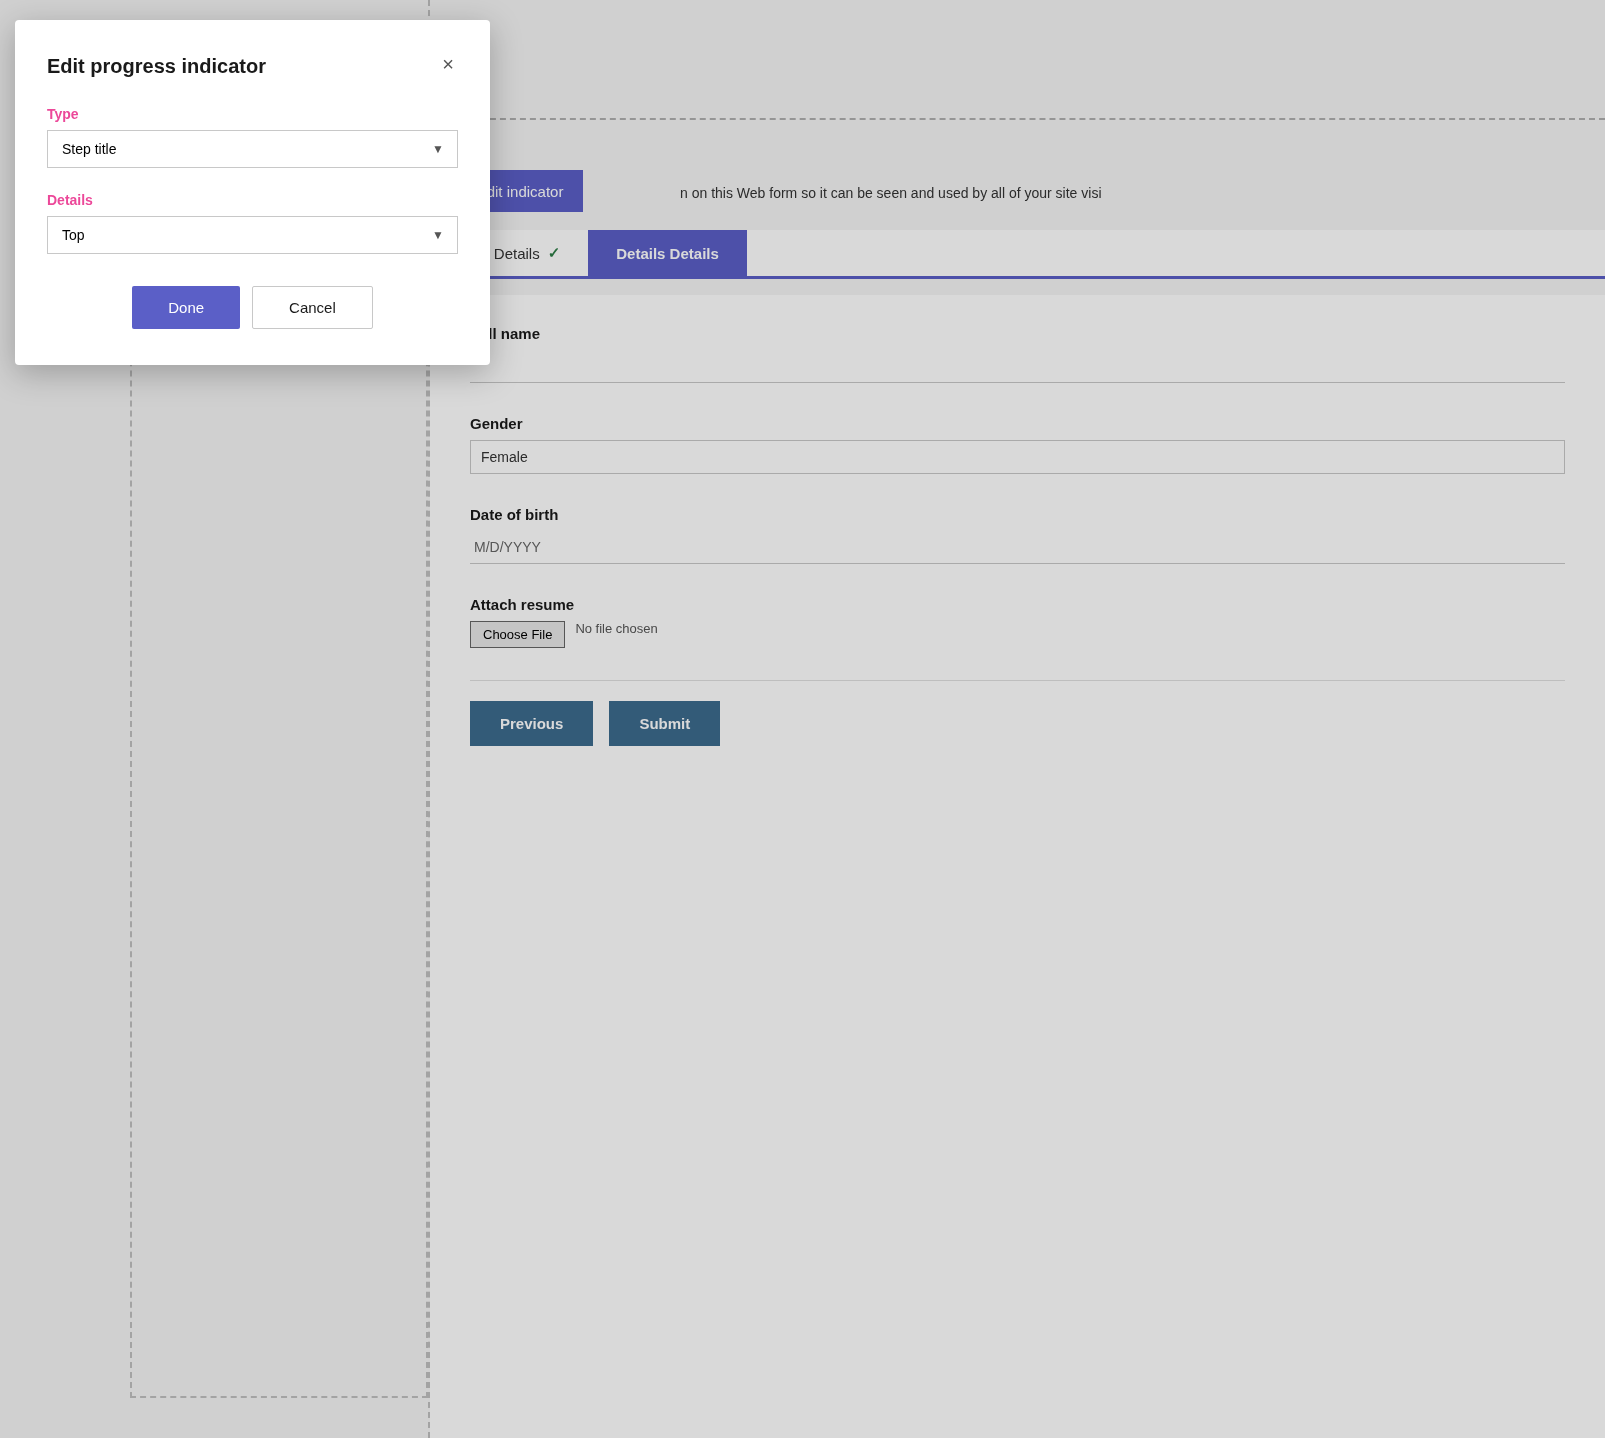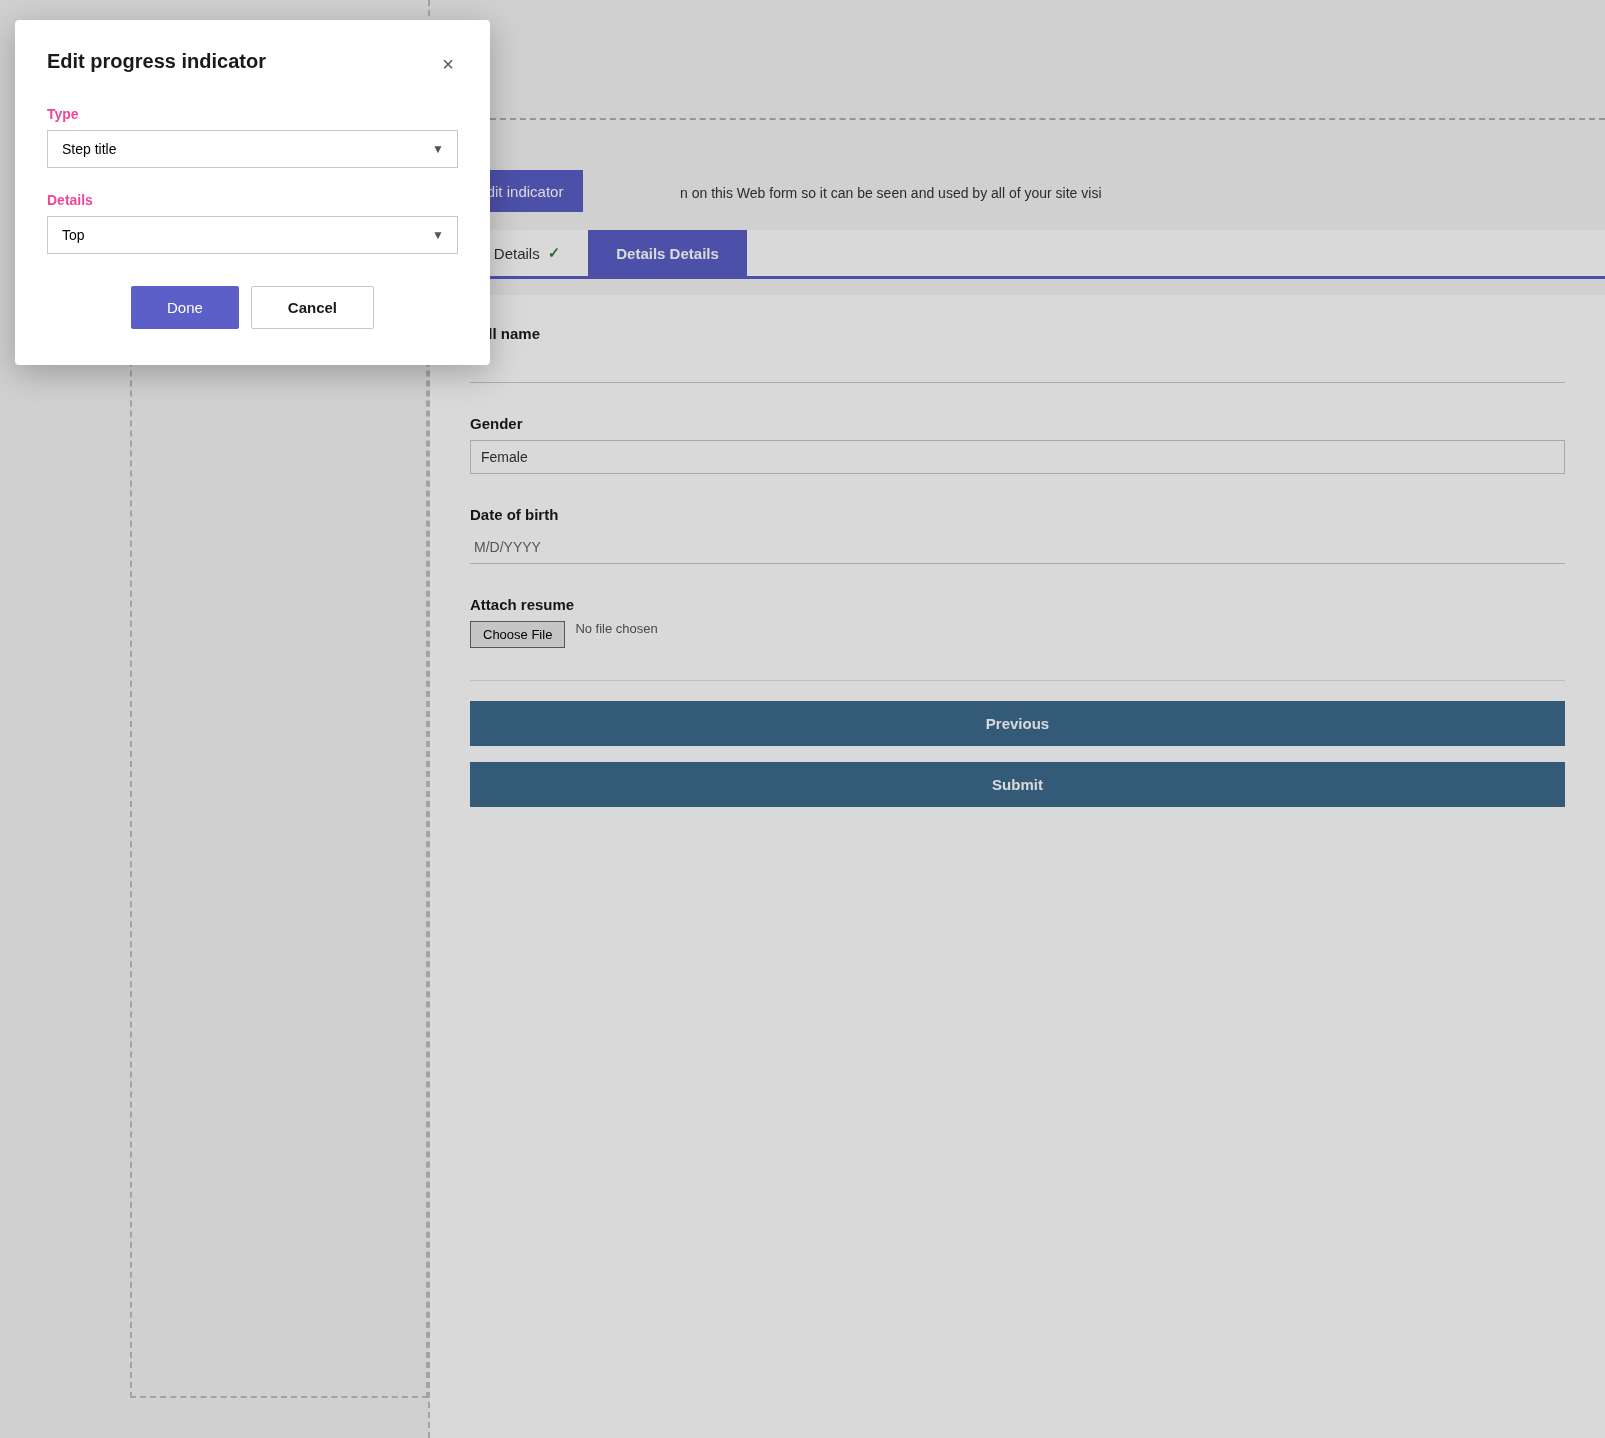--- a/index.html
+++ b/index.html
@@ -186,21 +186,20 @@
       color: #555;
     }
 
     
     .form-buttons {
       display: flex;
       gap: 16px;
       margin-top: 20px;
       padding-top: 20px;
       border-top: 1px solid #e0e0e0;
-      flex-direction: column;
     }
 
     .btn-previous {
       background: #3d6b8e;
       color: white;
       border: none;
       padding: 14px 30px;
       font-size: 15px;
       font-weight: 700;
       cursor: pointer;
@@ -233,21 +232,21 @@
       background: white;
       border-radius: 4px;
       box-shadow: 0 8px 32px rgba(0,0,0,0.25);
       padding: 30px 32px 36px;
       z-index: 20;
     }
 
     .modal-header {
       display: flex;
       justify-content: space-between;
-      align-items: flex-start;
+      align-items: flex-end;
       margin-bottom: 28px;
       gap: 44px;
     }
 
     .modal-title {
       font-size: 20px;
       font-weight: 700;
       color: #1a1a1a;
     }
 
@@ -316,21 +315,21 @@
       cursor: pointer;
       border-radius: 2px;
     }
 
     .btn-cancel {
       background: white;
       color: #1a1a1a;
       border: 1px solid #c8c8c8;
       padding: 12px 36px;
       font-size: 15px;
-      font-weight: 700;
+      font-weight: 400;
       cursor: pointer;
       border-radius: 2px;
     }
   </style>
 </head>
 <body>
 
 <div class="bg-form"></div>
 <div class="left-sidebar">
   <div class="left-dashed-inner"></div>

